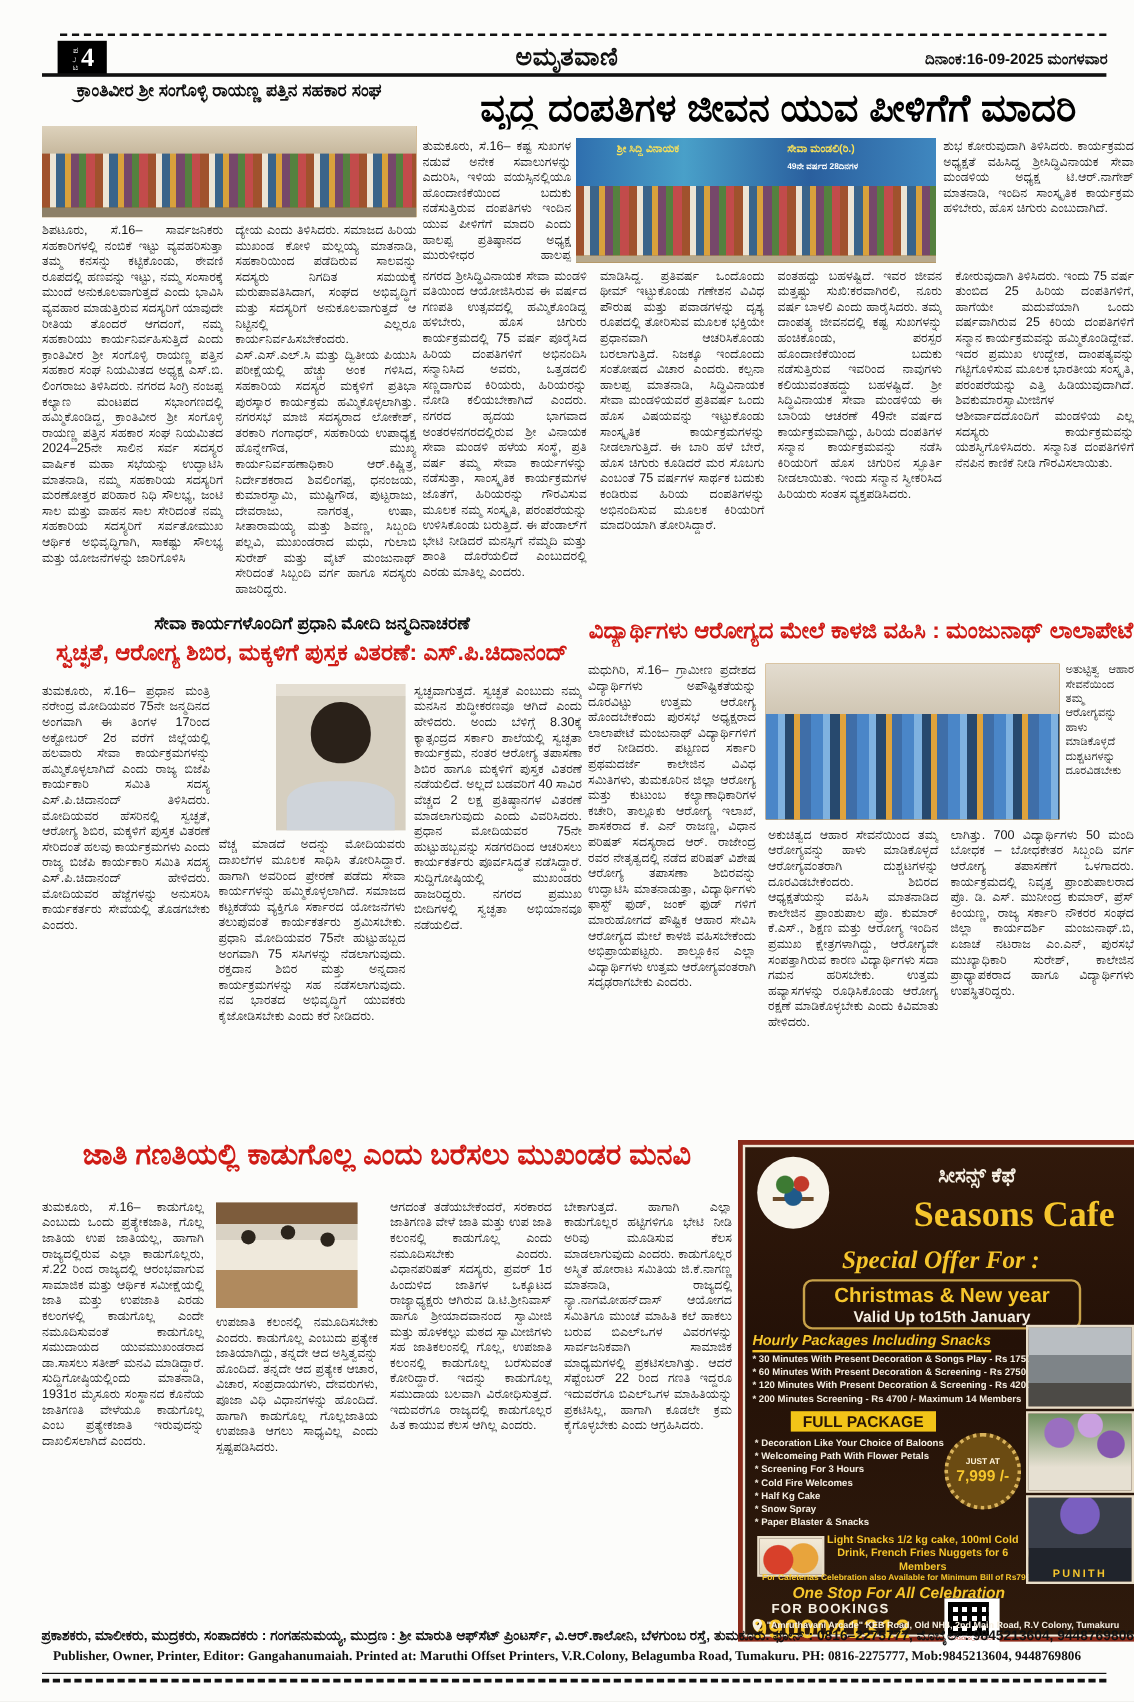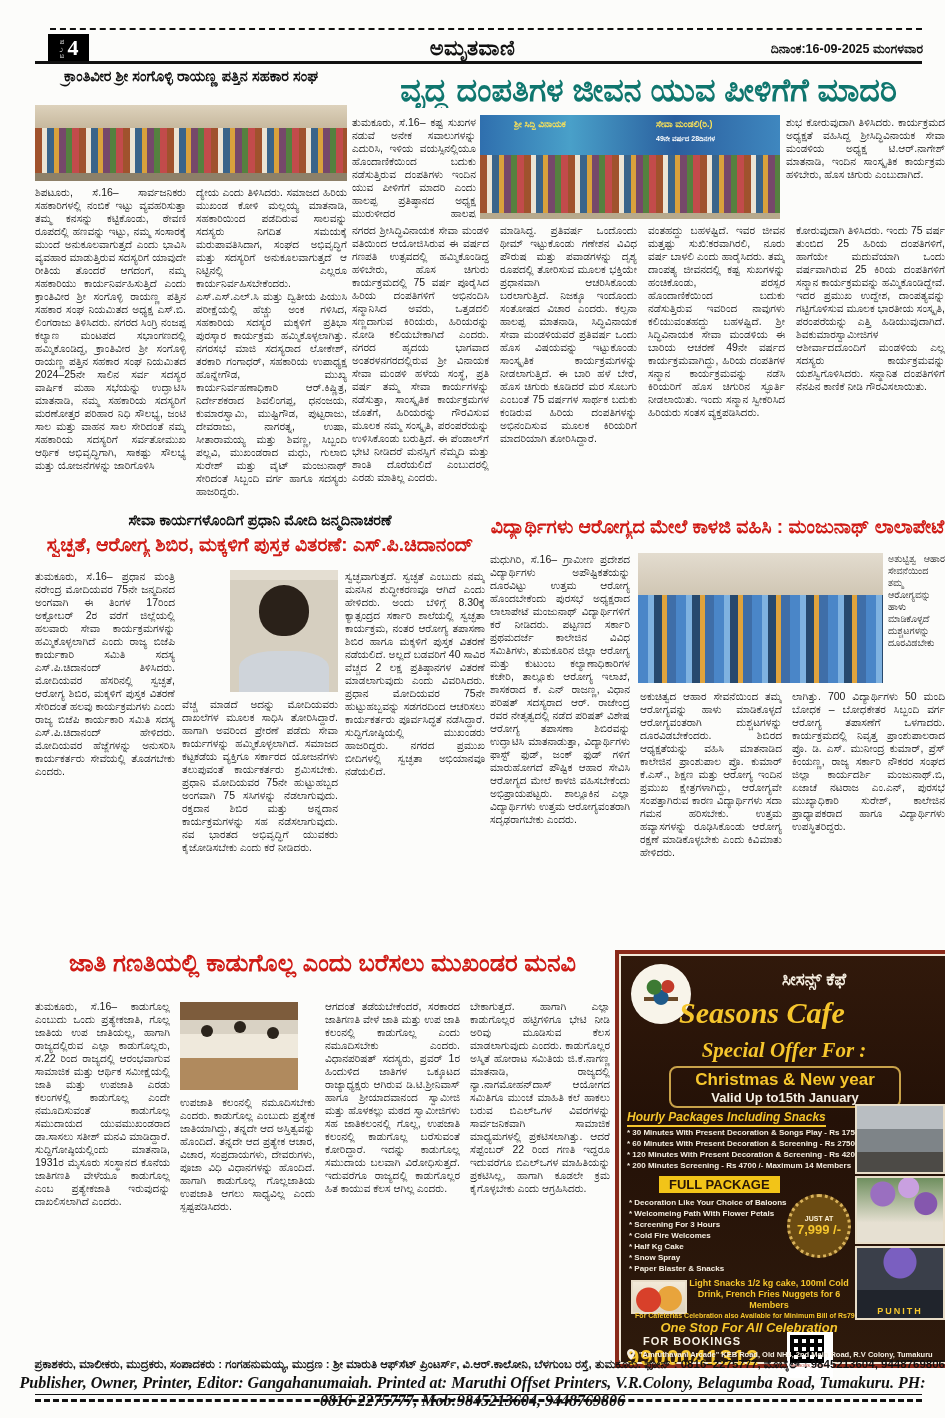--- a/index.html
+++ b/index.html
@@ -4,21 +4,21 @@
 <style>
   html,body{margin:0;padding:0;background:#e9e9e6;}
   #page{position:relative;width:945px;height:1418px;background:#fcfcfa;margin:0 auto;
         font-family:"Liberation Sans",sans-serif;color:#111;overflow:hidden;}
   .abs{position:absolute;}
   .rule{background:#111;}
   .dashed{border-top:2px dashed #111;height:0;}
   .btxt{font-size:10.5px;line-height:13px;text-align:justify;color:#171717;overflow:hidden;}
   .btxt::first-line{}
   .kicker{font-weight:bold;color:#0d0d0d;text-align:center;}
-  .hl-green{color:#0f766e;font-weight:bold;text-align:center;}
+  .hl-green{color:#000000;font-weight:bold;text-align:center;}
   .hl-red{color:#cf1b15;font-weight:bold;text-align:center;}
   .photo{overflow:hidden;background:#a16207;}
   .ph-wall{position:absolute;left:0;right:0;top:0;height:32%;background:linear-gradient(180deg,#ddd2bc,#c6b79c);}
   .ph-people{position:absolute;left:0;right:0;top:30%;bottom:10%;
      background:repeating-linear-gradient(90deg,#a0522d 0 7px,#ece4d4 7px 12px,#3a648a 12px 19px,#d9a13c 19px 24px,#76486a 24px 31px,#55813f 31px 37px,#c24b4b 37px 44px);}
   .ph-floor{position:absolute;left:0;right:0;bottom:0;height:10%;background:#8d8068;}
   .ph-banner{position:absolute;left:0;right:0;top:0;height:38%;background:linear-gradient(90deg,#2f6fae,#49a0c9 30%,#2a5f9e 65%,#3f87bf);}
   .ph-banner span{position:absolute;color:#f7e05a;font-weight:bold;font-size:9px;white-space:nowrap;overflow:hidden;}
   .ph-class-wall{position:absolute;left:0;right:0;top:0;height:34%;background:linear-gradient(180deg,#e3dccf,#cfc5b2);}
   .ph-class-kids{position:absolute;left:0;right:0;top:32%;bottom:0;
@@ -118,21 +118,21 @@
 
   <div class="abs adbox" style="left:615px;top:950px;width:330px;height:410px;">
     <div class="abs" style="left:12px;top:10px;width:60px;height:60px;border-radius:50%;background:#f8f4ea;display:flex;align-items:center;justify-content:center;">
       <div style="width:34px;height:34px;background:
         radial-gradient(circle at 30% 30%,#3d7a33 7px,transparent 8px),
         radial-gradient(circle at 70% 28%,#c23a2a 6px,transparent 7px),
         radial-gradient(circle at 50% 60%,#1f5a8a 7px,transparent 8px),
         linear-gradient(180deg,transparent 60%,#6b4a2a 60% 70%,transparent 70%);"></div>
     </div>
     <div class="abs ad-w" style="left:80px;top:16px;width:230px;text-align:center;font-size:17px;font-weight:bold;">ಸೀಸನ್ಸ್ ಕೆಫೆ</div>
-    <div class="abs ad-y" style="left:60px;top:42px;width:250px;text-align:left;font-size:30px;font-weight:bold;font-style:italic;font-family:'Liberation Serif',serif;">Seasons Cafe</div>
+    <div class="abs ad-y" style="left:60px;top:42px;width:250px;text-align:right;font-size:30px;font-weight:bold;font-family:'Liberation Serif',serif;">Seasons Cafe</div>
     <div class="abs ad-y" style="left:0;width:330px;top:84px;text-align:center;font-size:21px;font-weight:bold;font-style:italic;font-family:'Liberation Serif',serif;">Special Offer For :</div>
     <div class="abs" style="left:50px;top:112px;width:228px;height:38px;border:2px solid #c8a24a;border-radius:8px;text-align:center;">
       <div class="ad-y" style="font-size:17px;font-weight:bold;margin-top:2px;">Christmas &amp; New year</div>
       <div class="ad-w" style="font-size:13px;font-weight:bold;">Valid Up to15th January</div>
     </div>
     <div class="abs ad-y" style="left:8px;top:156px;font-size:12px;font-weight:bold;font-style:italic;border-bottom:2px solid #f6c62d;padding-bottom:1px;">Hourly Packages Including Snacks</div>
     <div class="abs ad-w ad-sm" style="left:8px;top:174px;width:250px;">* 30 Minutes With Present Decoration &amp; Songs Play -  Rs 1750 /-</div>
     <div class="abs ad-w ad-sm" style="left:8px;top:185px;width:250px;">* 60 Minutes With Present Decoration &amp; Screening -  Rs 2750 /-</div>
     <div class="abs ad-w ad-sm" style="left:8px;top:196px;width:250px;">* 120 Minutes With Present Decoration &amp; Screening -  Rs 4200 /-</div>
     <div class="abs ad-w ad-sm" style="left:8px;top:207px;width:250px;">* 200 Minutes  Screening -  Rs 4700 /- Maximum 14 Members</div>
@@ -167,16 +167,16 @@
     <div class="abs" style="left:8px;bottom:4px;width:316px;display:flex;align-items:center;gap:4px;">
       <svg width="8" height="11" viewBox="0 0 8 11">
           <path d="M4 0C1.8 0 0 1.8 0 4c0 2.8 4 7 4 7s4-4.2 4-7c0-2.2-1.8-4-4-4zm0 5.4A1.6 1.6 0 1 1 4 2.2a1.6 1.6 0 0 1 0 3.2z" fill="#f6efe2"></path>
         </svg>
       <span class="ad-w" style="font-size:7.5px;font-weight:bold;">"Amruthavani Arcade" KEB Road, Old  NH4, 2nd Main Road, R.V Colony, Tumakuru</span>
     </div>
   </div>
 
   <div class="abs rule" style="left:35px;top:1394px;width:887px;height:1px;"></div>
   <div class="abs" style="left:0;right:0;top:1358px;text-align:right;font-size:11.5px;font-weight:bold;">ಪ್ರಕಾಶಕರು, ಮಾಲೀಕರು, ಮುದ್ರಕರು, ಸಂಪಾದಕರು : ಗಂಗಹನುಮಯ್ಯ, ಮುದ್ರಣ : ಶ್ರೀ ಮಾರುತಿ ಆಫ್‌ಸೆಟ್ ಪ್ರಿಂಟರ್ಸ್, ವಿ.ಆರ್.ಕಾಲೋನಿ, ಬೆಳಗುಂಬ ರಸ್ತೆ, ತುಮಕೂರು. ಫೋನ್ : 0816–2275777,  ಮೊಬೈಲ್ : 9845213604, 9448769806</div>
-  <div class="abs" style="left:0;right:0;top:1374px;text-align:center;font-size:16px;font-weight:bold;font-family:'Liberation Serif',serif;font-style:italic;">Publisher, Owner, Printer, Editor: Gangahanumaiah. Printed at: Maruthi Offset Printers, V.R.Colony, Belagumba Road, Tumakuru. PH: 0816-2275777,  Mob:9845213604, 9448769806</div>
+  <div class="abs" style="left:0;right:0;top:1374px;text-align:center;font-size:11px;font-weight:bold;font-family:'Liberation Serif',serif;">Publisher, Owner, Printer, Editor: Gangahanumaiah. Printed at: Maruthi Offset Printers, V.R.Colony, Belagumba Road, Tumakuru. PH: 0816-2275777,  Mob:9845213604, 9448769806</div>
   <div class="abs dashed" style="left:35px;top:1399px;width:887px;border-top-width:3px;"></div>
 
 </div>
 
 </body></html>

